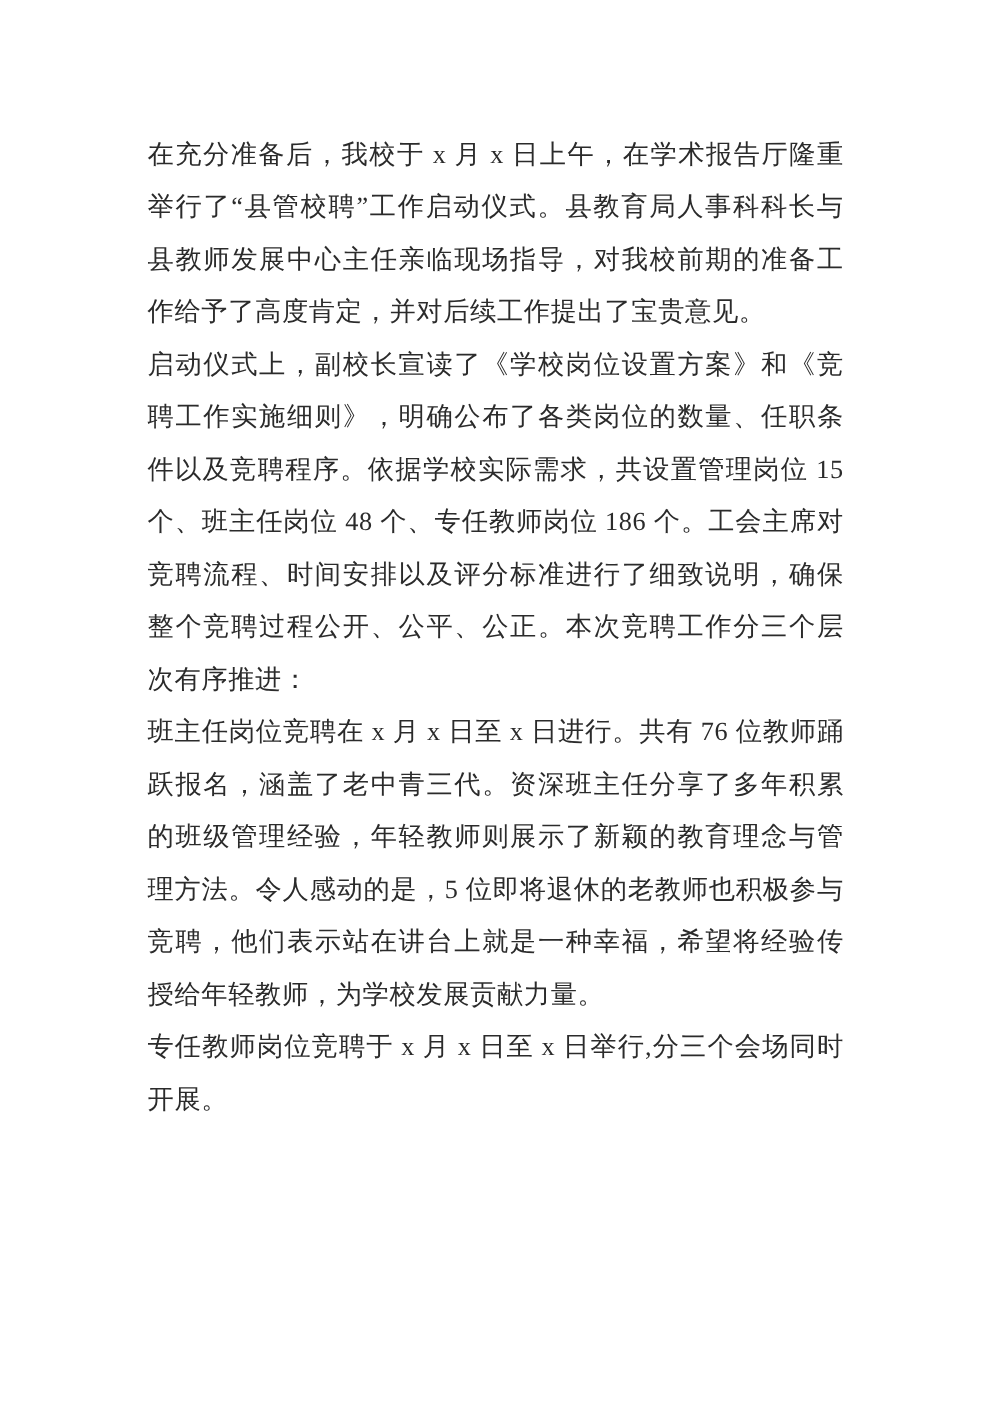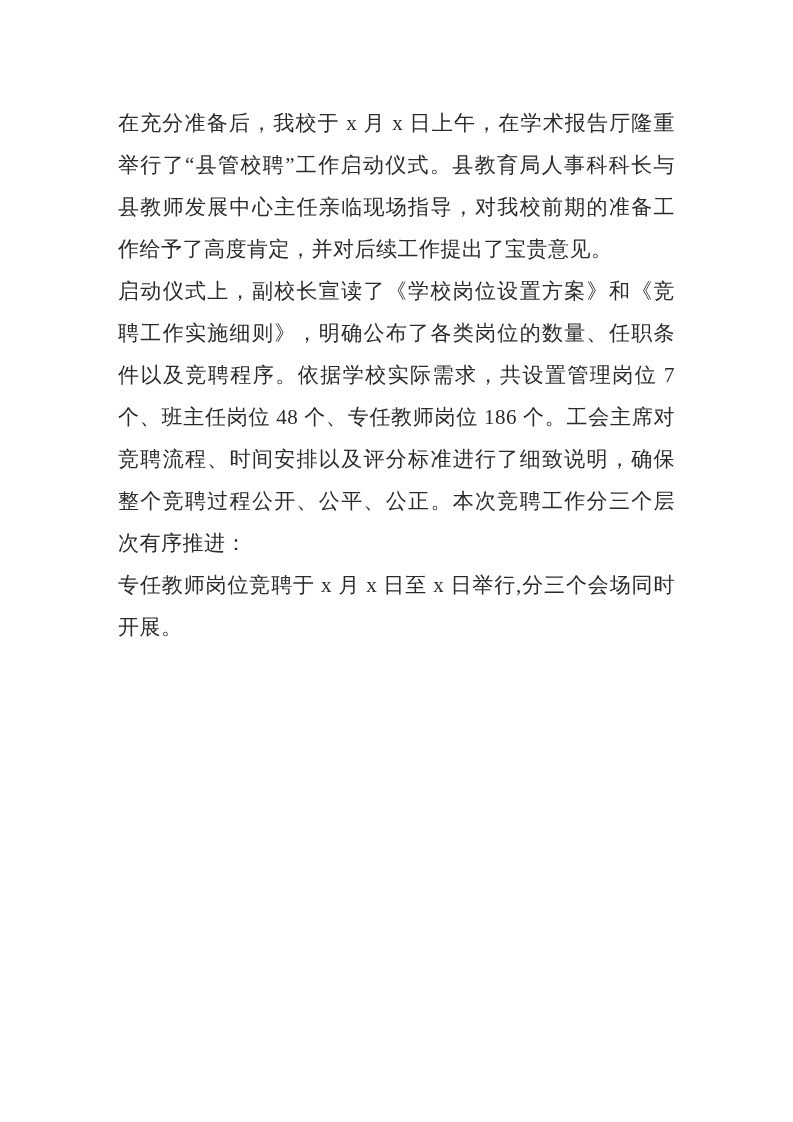--- a/index.html
+++ b/index.html
@@ -31,16 +31,17 @@
     letter-spacing: 0.5px;
     word-break: break-all;
   }
 </style>
 </head>
 <body>
 
 <div class="page">
   <div class="doc-body">
     <p class="para">在充分准备后，我校于 x 月 x 日上午，在学术报告厅隆重举行了“县管校聘”工作启动仪式。县教育局人事科科长与县教师发展中心主任亲临现场指导，对我校前期的准备工作给予了高度肯定，并对后续工作提出了宝贵意见。</p>
-    <p class="para">启动仪式上，副校长宣读了《学校岗位设置方案》和《竞聘工作实施细则》，明确公布了各类岗位的数量、任职条件以及竞聘程序。依据学校实际需求，共设置管理岗位 7 个、班主任岗位 48 个、专任教师岗位 186 个。工会主席对竞聘流程、时间安排以及评分标准进行了细致说明，确保整个竞聘过程公开、公平、公正。本次竞聘工作分三个层次有序推进：</p>
+    <p class="para">启动仪式上，副校长宣读了《学校岗位设置方案》和《竞聘工作实施细则》，明确公布了各类岗位的数量、任职条件以及竞聘程序。依据学校实际需求，共设置管理岗位 15 个、班主任岗位 48 个、专任教师岗位 186 个。工会主席对竞聘流程、时间安排以及评分标准进行了细致说明，确保整个竞聘过程公开、公平、公正。本次竞聘工作分三个层次有序推进：</p>
+    <p class="para">班主任岗位竞聘在 x 月 x 日至 x 日进行。共有 76 位教师踊跃报名，涵盖了老中青三代。资深班主任分享了多年积累的班级管理经验，年轻教师则展示了新颖的教育理念与管理方法。令人感动的是，5 位即将退休的老教师也积极参与竞聘，他们表示站在讲台上就是一种幸福，希望将经验传授给年轻教师，为学校发展贡献力量。</p>
     <p class="para">专任教师岗位竞聘于 x 月 x 日至 x 日举行,分三个会场同时开展。</p>
   </div>
 </div>
 
 </body></html>

